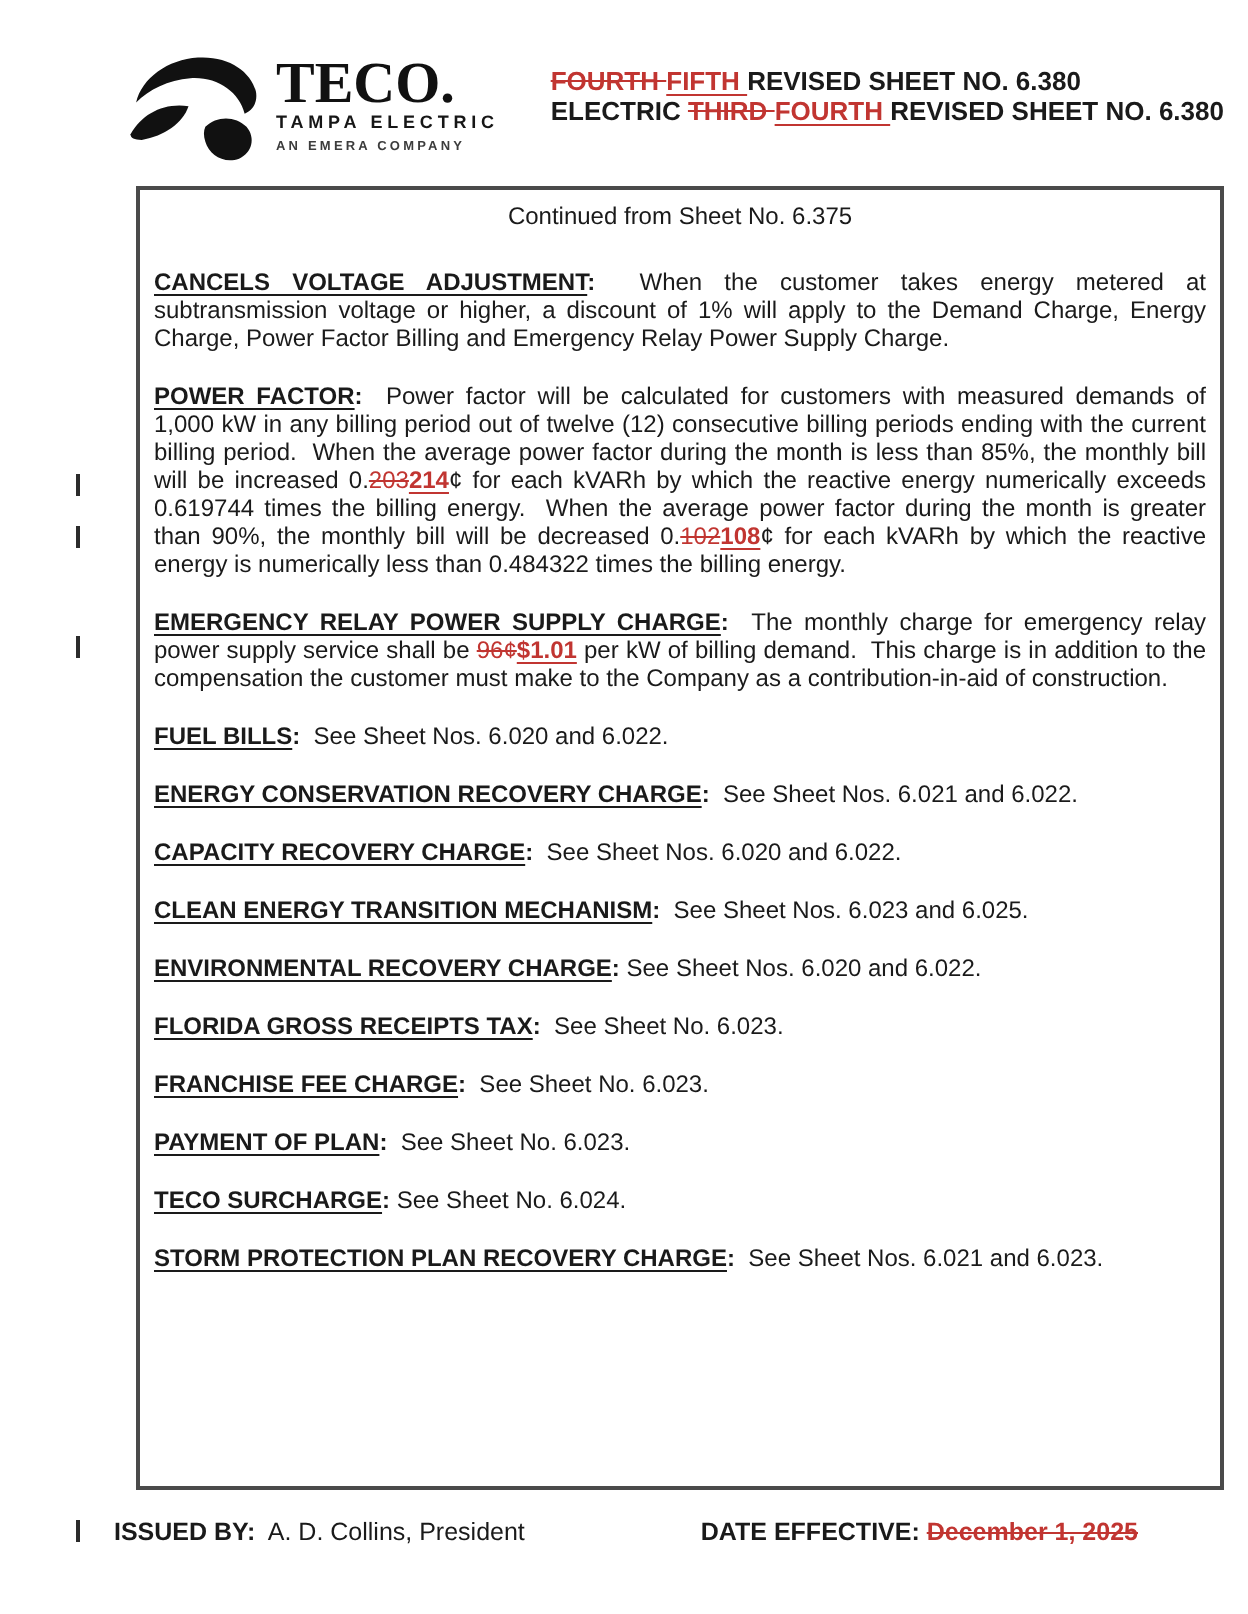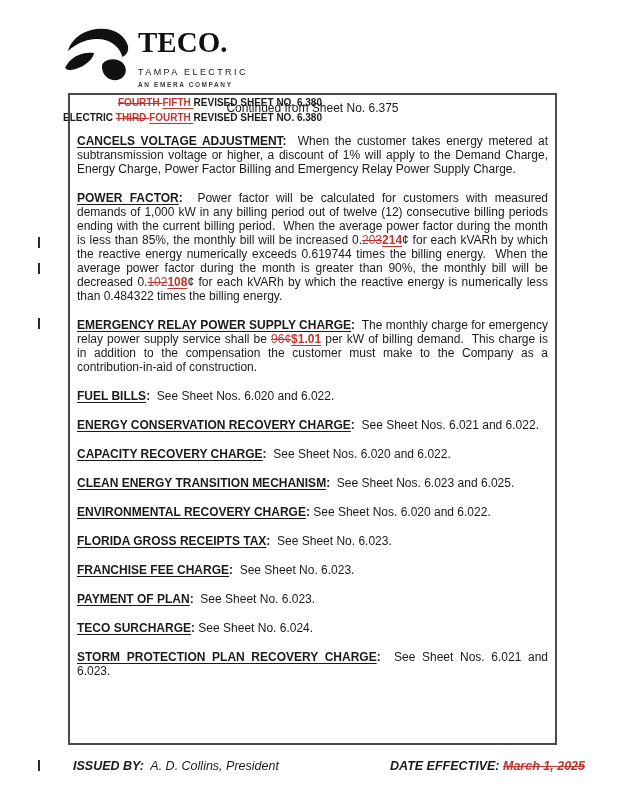--- a/index.html
+++ b/index.html
@@ -2,45 +2,45 @@
 <html style="--red: #C13531; --ink: #1A1A1A; --border: #4A4A4A;"><head>
 <meta charset="utf-8">
 <style>
   :root { --red:#C13531; --ink:#1A1A1A; --border:#4A4A4A; }
   html,body{margin:0;padding:0;background:#fff;}
   .page{
     position:relative;width:624px;height:807px;background:#fff;overflow:hidden;
     font-family:"Liberation Sans",sans-serif;color:var(--ink);
   }
   
-  .header{position:absolute;top:26px;left:63px;right:12px;display:flex;justify-content:space-between;align-items:flex-start;flex-direction:column;}
+  .header{position:absolute;top:26px;left:63px;right:12px;display:flex;justify-content:space-between;align-items:flex-start;}
   .logo{display:flex;align-items:flex-start;}
   .emblem{width:70px;height:58px;display:block;}
   .logo-text{margin-left:5px;padding-top:3px;}
   .logo-name{font-family:"Liberation Serif",serif;font-weight:bold;font-size:29px;line-height:26px;color:#111;}
-  .logo-sub1{font-size:9px;font-weight:normal;letter-spacing:2.4px;margin-top:12px;color:#161616;}
+  .logo-sub1{font-size:9px;font-weight:bold;letter-spacing:2.4px;margin-top:1px;color:#161616;}
   .logo-sub2{font-size:6.5px;font-weight:bold;letter-spacing:1.6px;margin-top:4px;color:#3c3c3c;}
-  .sheet-lines{text-align:right;font-size:10px;line-height:15px;padding-top:7px;white-space:nowrap;}
+  .sheet-lines{font-size:13px;line-height:15px;padding-top:7px;white-space:nowrap;}
   
   .run-normal{font-weight:normal;}
   .run-bold{font-weight:bold;}
   .run-heading{font-weight:bold;text-decoration:underline;text-decoration-thickness:1px;text-underline-offset:2px;}
   .run-strike{color:var(--red);text-decoration:line-through;}
   .run-insert{color:var(--red);text-decoration:underline;text-underline-offset:2px;font-weight:bold;}
   .run-boldstrike{color:var(--red);font-weight:bold;text-decoration:line-through;}
   .run-boldinsert{color:var(--red);font-weight:bold;text-decoration:underline;text-underline-offset:2px;}
   
   .doc-box{
-    position:absolute;top:93px;left:68px;width:489px;height:652px;
+    position:absolute;top:93px;left:68px;width:544px;height:652px;
     border:2px solid var(--border);box-sizing:border-box;padding:6px 7px 0 7px;
   }
   .para{margin:0 0 15px 0;font-size:12px;line-height:14px;text-align:justify;}
   .para.continued{text-align:center;margin-bottom:19px;}
   
-  .footer{position:absolute;top:759px;left:73px;width:512px;display:flex;justify-content:space-between;font-size:12.5px;line-height:15px;white-space:nowrap;font-style:italic;}
+  .footer{position:absolute;top:759px;left:57px;width:512px;display:flex;justify-content:space-between;font-size:12.5px;line-height:15px;white-space:nowrap;}
   
   .change-bar{position:absolute;left:38px;width:2px;height:11px;background:#2b2b2b;}
   .bar-1{top:237px}.bar-2{top:263px}.bar-3{top:318px}.bar-4{top:760px}
 </style>
 </head>
 <body>
 
 <div class="page">
 
   <div class="change-bar bar-1"></div>
@@ -81,16 +81,16 @@
         <p class="para"><span class="run run-heading">FLORIDA GROSS RECEIPTS TAX</span><span class="run run-bold">:</span><span class="run run-normal">&nbsp; See Sheet No. 6.023.</span></p>
         <p class="para"><span class="run run-heading">FRANCHISE FEE CHARGE</span><span class="run run-bold">:</span><span class="run run-normal">&nbsp; See Sheet No. 6.023.</span></p>
         <p class="para"><span class="run run-heading">PAYMENT OF PLAN</span><span class="run run-bold">:</span><span class="run run-normal">&nbsp; See Sheet No. 6.023.</span></p>
         <p class="para"><span class="run run-heading">TECO SURCHARGE</span><span class="run run-bold">:</span><span class="run run-normal"> See Sheet No. 6.024.</span></p>
         <p class="para"><span class="run run-heading">STORM PROTECTION PLAN RECOVERY CHARGE</span><span class="run run-bold">:</span><span class="run run-normal">&nbsp; See Sheet Nos. 6.021 and 6.023.</span></p>
       </div>
   </main>
 
   <footer class="footer">
     <div class="footer-left"><span class="run run-bold">ISSUED BY</span><span class="run run-bold">:</span><span class="run run-normal">&nbsp; A. D. Collins, President</span></div>
-    <div class="footer-right"><span class="run run-bold">DATE EFFECTIVE: </span><span class="run run-boldstrike">March 1, 2025</span></div>
+    <div class="footer-right"><span class="run run-bold">DATE EFFECTIVE: </span><span class="run run-boldstrike">December 1, 2025</span></div>
   </footer>
 
 </div>
 
 </body></html>

